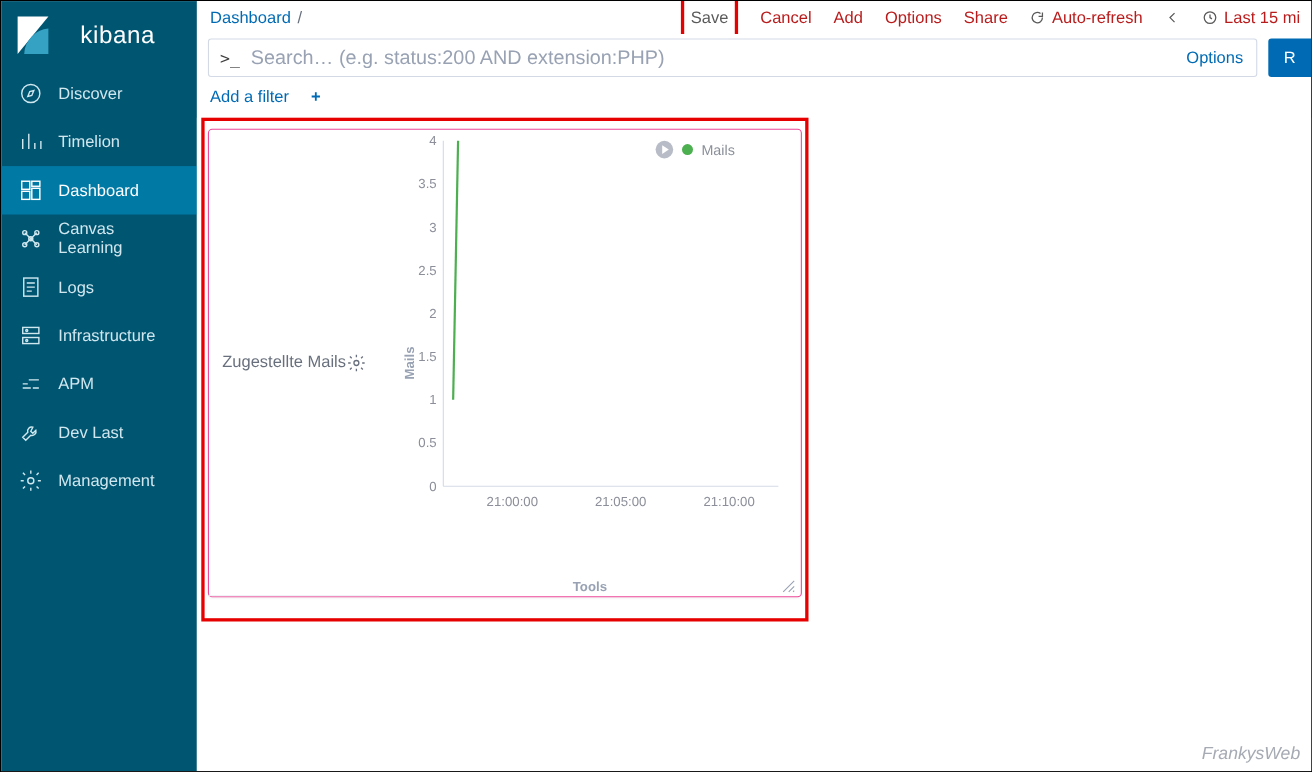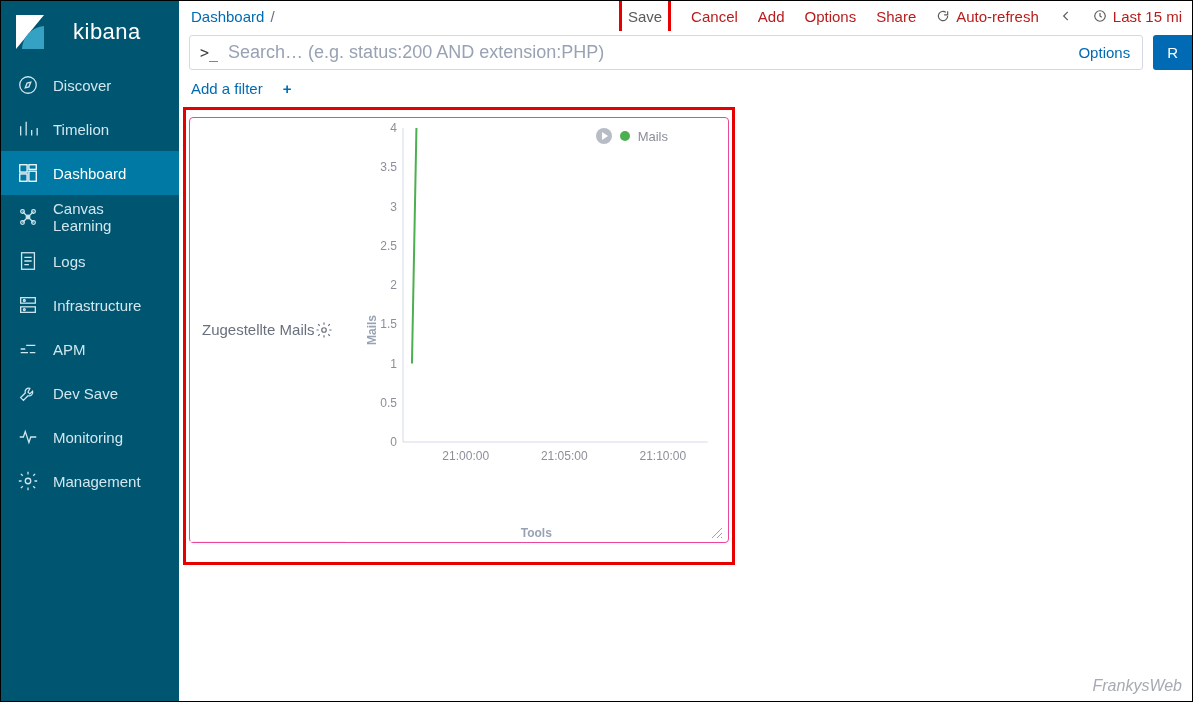--- a/index.html
+++ b/index.html
@@ -286,29 +286,21 @@
           </svg>
         </span>
       <span>APM</span>
     </div>
     <div class="nav-item">
       <span class="nav-icon">
           <svg viewBox="0 0 24 24">
             <path d="M14 7a4 4 0 0 0-5 5l-5 5 3 3 5-5a4 4 0 0 0 5-5l-3 3-2-2z"></path>
           </svg>
         </span>
-      <span>Dev Save</span>
-    </div>
-    <div class="nav-item">
-      <span class="nav-icon">
-          <svg viewBox="0 0 24 24">
-            <path d="M3 12h4l2-6 4 12 2-6h6"></path>
-          </svg>
-        </span>
-      <span>Monitoring</span>
+      <span>Dev Last</span>
     </div>
     <div class="nav-item">
       <span class="nav-icon">
           <svg viewBox="0 0 24 24">
             <circle cx="12" cy="12" r="3"></circle>
             <path d="M12 2v3M12 19v3M4.2 4.2l2.1 2.1M17.7 17.7l2.1 2.1M2 12h3M19 12h3M4.2 19.8l2.1-2.1M17.7 6.3l2.1-2.1"></path>
           </svg>
         </span>
       <span>Management</span>
     </div>

